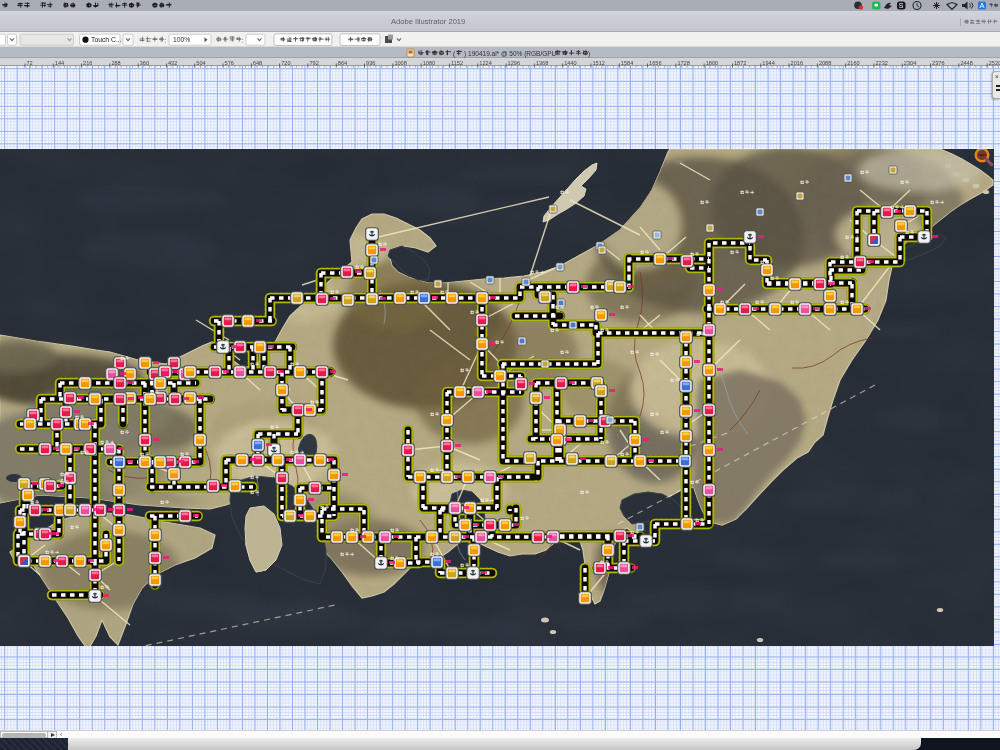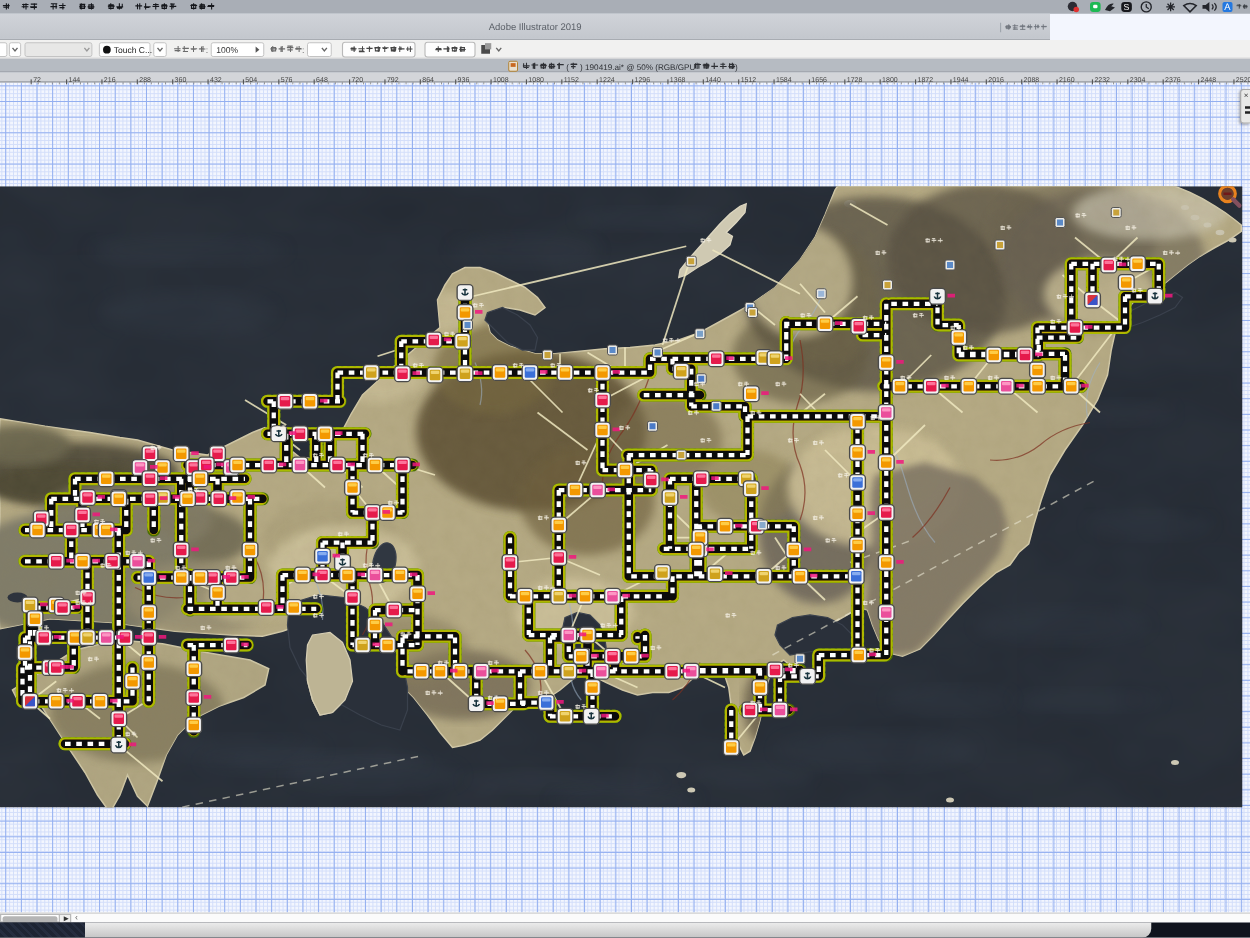--- a/index.html
+++ b/index.html
@@ -1,18 +1,18 @@
 <!DOCTYPE html>
 <html><head><meta charset="utf-8"><style>
 * { margin:0; padding:0; box-sizing:border-box; }
 body { width:1000px; height:750px; overflow:hidden; position:relative;
   font-family:"Liberation Sans",sans-serif; background:#f3f6fe; }
 #menubar { position:absolute; left:0; top:0; width:1000px; height:10.5px;
   background:#a9aeb6; }
-#titlebar { position:absolute; left:0; top:10.5px; width:840px; height:21px;
+#titlebar { position:absolute; left:0; top:10.5px; width:1000px; height:21px;
   background:linear-gradient(#d0d3d9,#c3c7cd); border-bottom:1px solid #a8acb2; }
 #titlebar .t { position:absolute; left:391px; top:6.5px; font-size:7.6px; color:#5c6169; }
 #toolbar { position:absolute; left:0; top:31.5px; width:1000px; height:15.5px;
   background:#f1f1f0; border-bottom:1px solid #d9d9d9; }
 #tabbar { position:absolute; left:0; top:47px; width:1000px; height:10.5px;
   background:#b6bbc2; border-bottom:1px solid #9ea3ab; }
 #rulerbar { position:absolute; left:0; top:57.5px; width:1000px; height:8.5px;
   background:#d3d5d9; border-bottom:1px solid #979ba1; }
 #canvas { position:absolute; left:0; top:66px; width:1000px; height:663.5px;
   background-color:#f3f6fe;

